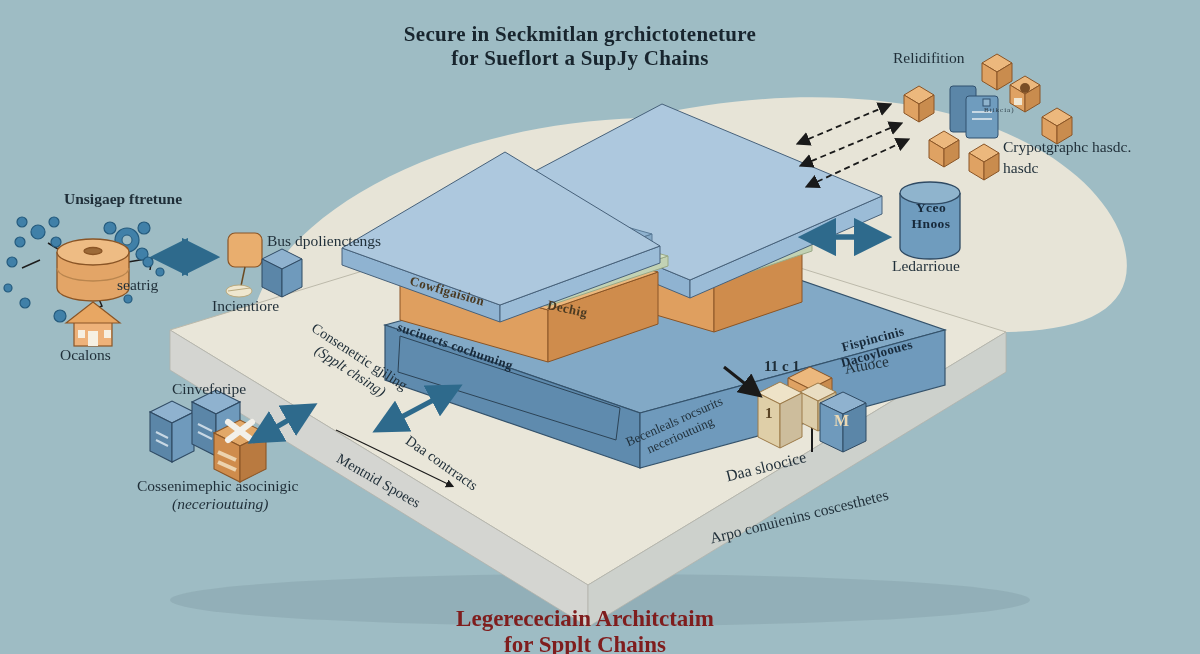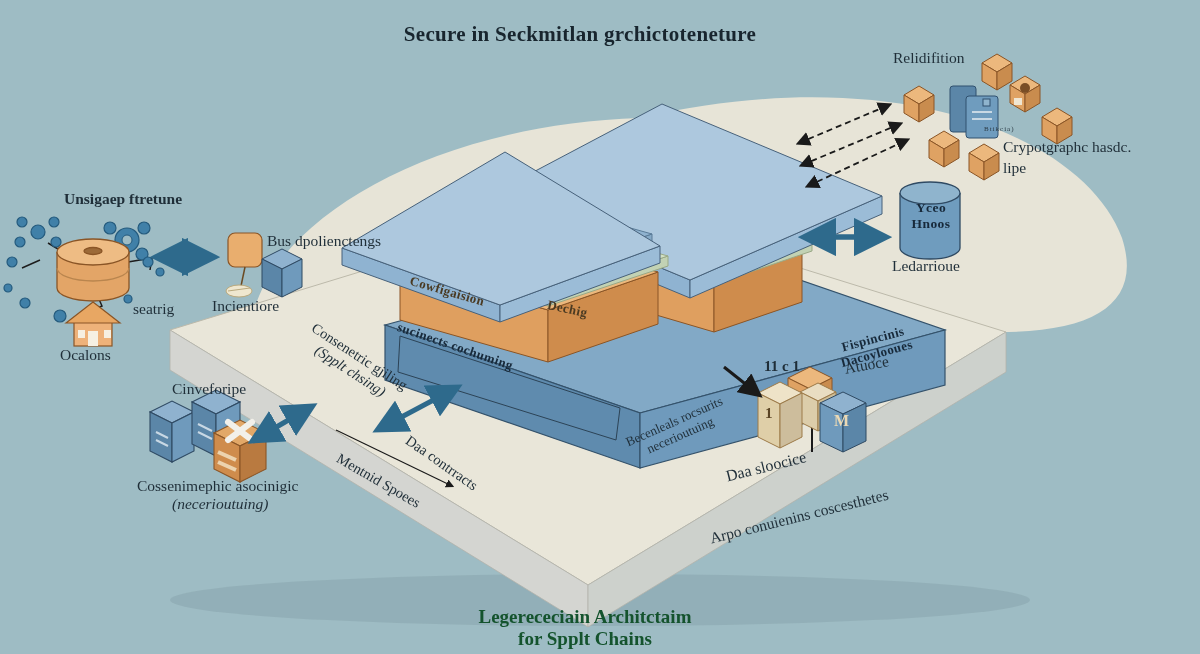--- a/index.html
+++ b/index.html
@@ -6,21 +6,21 @@
   .canvas{
     position:relative;width:1200px;height:654px;overflow:hidden;
     background:#9ebcc4;
     font-family:"Liberation Serif","DejaVu Serif",serif;
     color:#1f2e38;
   }
   .scene{position:absolute;left:0;top:0;}
   .lbl{position:absolute;white-space:nowrap;line-height:1.15;}
   .ctr{text-align:center;}
   .big{font-size:21px;font-weight:bold;letter-spacing:.3px;color:#18252e;}
-  .big2{font-size:19px;font-weight:bold;color:#14532d;}
+  .big2{font-size:23px;font-weight:bold;color:#7f1d1d;}
   .l15{font-size:15.5px;}
   .l14{font-size:14.5px;}
   .l13{font-size:13px;}
   .engr{font-weight:600;color:#17293a;letter-spacing:.4px;}
   .engrO{font-weight:600;color:#4a3a22;letter-spacing:.4px;}
   .it{font-style:italic;}
   .tiny{font-size:7px;letter-spacing:1px;color:#2b3b46;}
 </style>
 </head>
 <body>
@@ -209,34 +209,35 @@
       <path d="M 799 143 L 889 105" stroke="#1a1a1a" stroke-width="1.8" stroke-dasharray="6 4" marker-start="url(#mB)" marker-end="url(#mB)"></path>
       <path d="M 802 165 L 900 124" stroke="#1a1a1a" stroke-width="1.8" stroke-dasharray="6 4" marker-start="url(#mB)" marker-end="url(#mB)"></path>
       <path d="M 808 186 L 907 140" stroke="#1a1a1a" stroke-width="1.8" stroke-dasharray="6 4" marker-start="url(#mB)" marker-end="url(#mB)"></path>
       <path d="M 724 367 L 758 394" stroke="#1a1a1a" stroke-width="3" marker-end="url(#mB)"></path>
       <path d="M 336 430 L 452 486" stroke="#1a1a1a" stroke-width="1.2" marker-end="url(#mBs)"></path>
     </g>
   </svg>
 
   <div class="lbl ctr" style="left:330px;top:6px;width:500px;margin-top:16px;">
     <div class="big">Secure in Seckmitlan grchictoteneture</div>
+    <div class="big">for Sueflort a SupJy Chains</div>
   </div>
 
   <div class="lbl ctr" style="left:385px;top:606px;width:400px;">
     <div class="big2">Legerececiain Architctaim</div>
     <div class="big2">for Spplt Chains</div>
   </div>
 
   <div class="lbl l15" style="left:893px;top:49px;">Relidifition</div>
   <div class="lbl l15" style="left:1003px;top:138px;">Crypotgraphc hasdc.</div>
-  <div class="lbl l15" style="left:1003px;top:159px;">lipe</div>
-  <div class="lbl tiny" style="left:984px;top:125px;">Btikcia)</div>
+  <div class="lbl l15" style="left:1003px;top:159px;">hasdc</div>
+  <div class="lbl tiny" style="left:984px;top:106px;">Btikcia)</div>
 
   <div class="lbl l15" style="left:64px;top:190px;font-weight:600;">Unsigaep ftretune</div>
-  <div class="lbl l15" style="left:133px;top:276px;margin-top:24px;">seatrig</div>
+  <div class="lbl l15" style="left:117px;top:276px;">seatrig</div>
   <div class="lbl l15" style="left:60px;top:346px;">Ocalons</div>
 
   <div class="lbl l15" style="left:267px;top:232px;">Bus dpolienctengs</div>
   <div class="lbl l15" style="left:212px;top:297px;">Incientiore</div>
 
 
   <div class="lbl l13 engrO" style="left:412px;top:274px;transform:rotate(16deg);transform-origin:left top;">Cowfigaision</div>
   <div class="lbl l13 engrO" style="left:549px;top:298px;transform:rotate(12deg);transform-origin:left top;">Dechig</div>
   <div class="lbl l13 engr" style="left:400px;top:320px;transform:rotate(19deg);transform-origin:left top;">sucinects cochuming</div>
   <div class="lbl ctr engr" style="left:800px;top:332px;width:150px;font-size:13px;transform:rotate(-15deg);">

